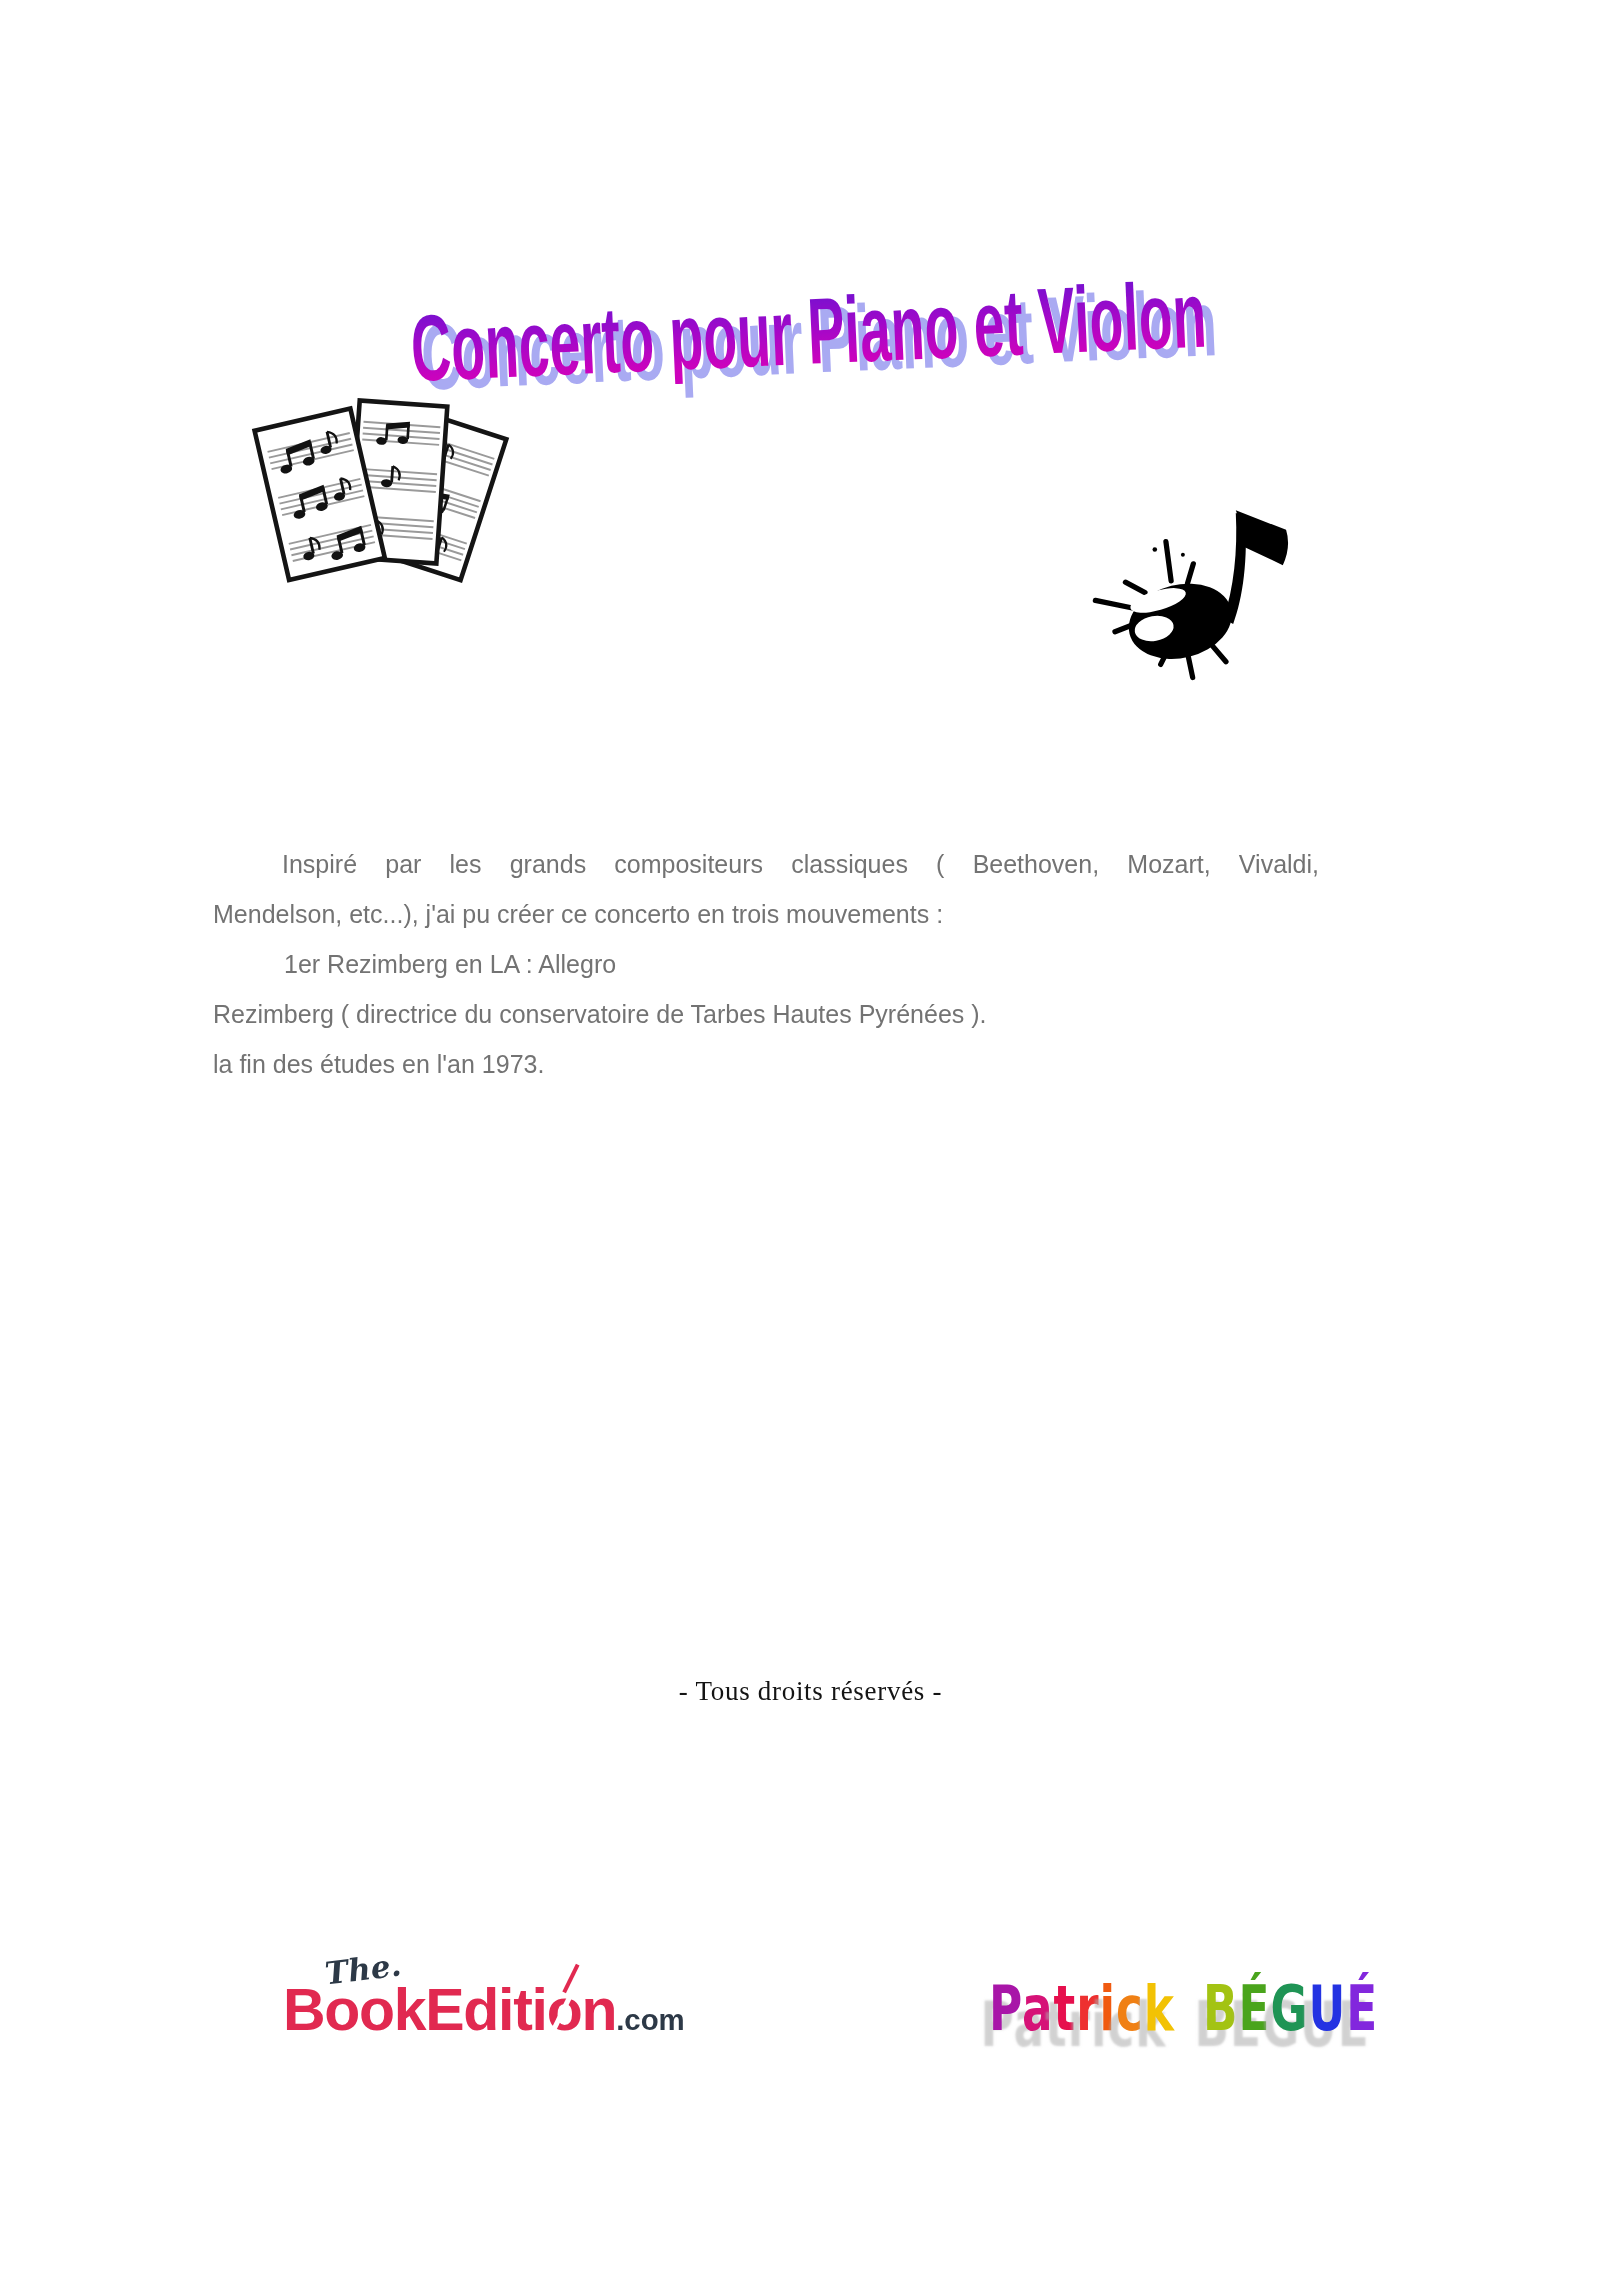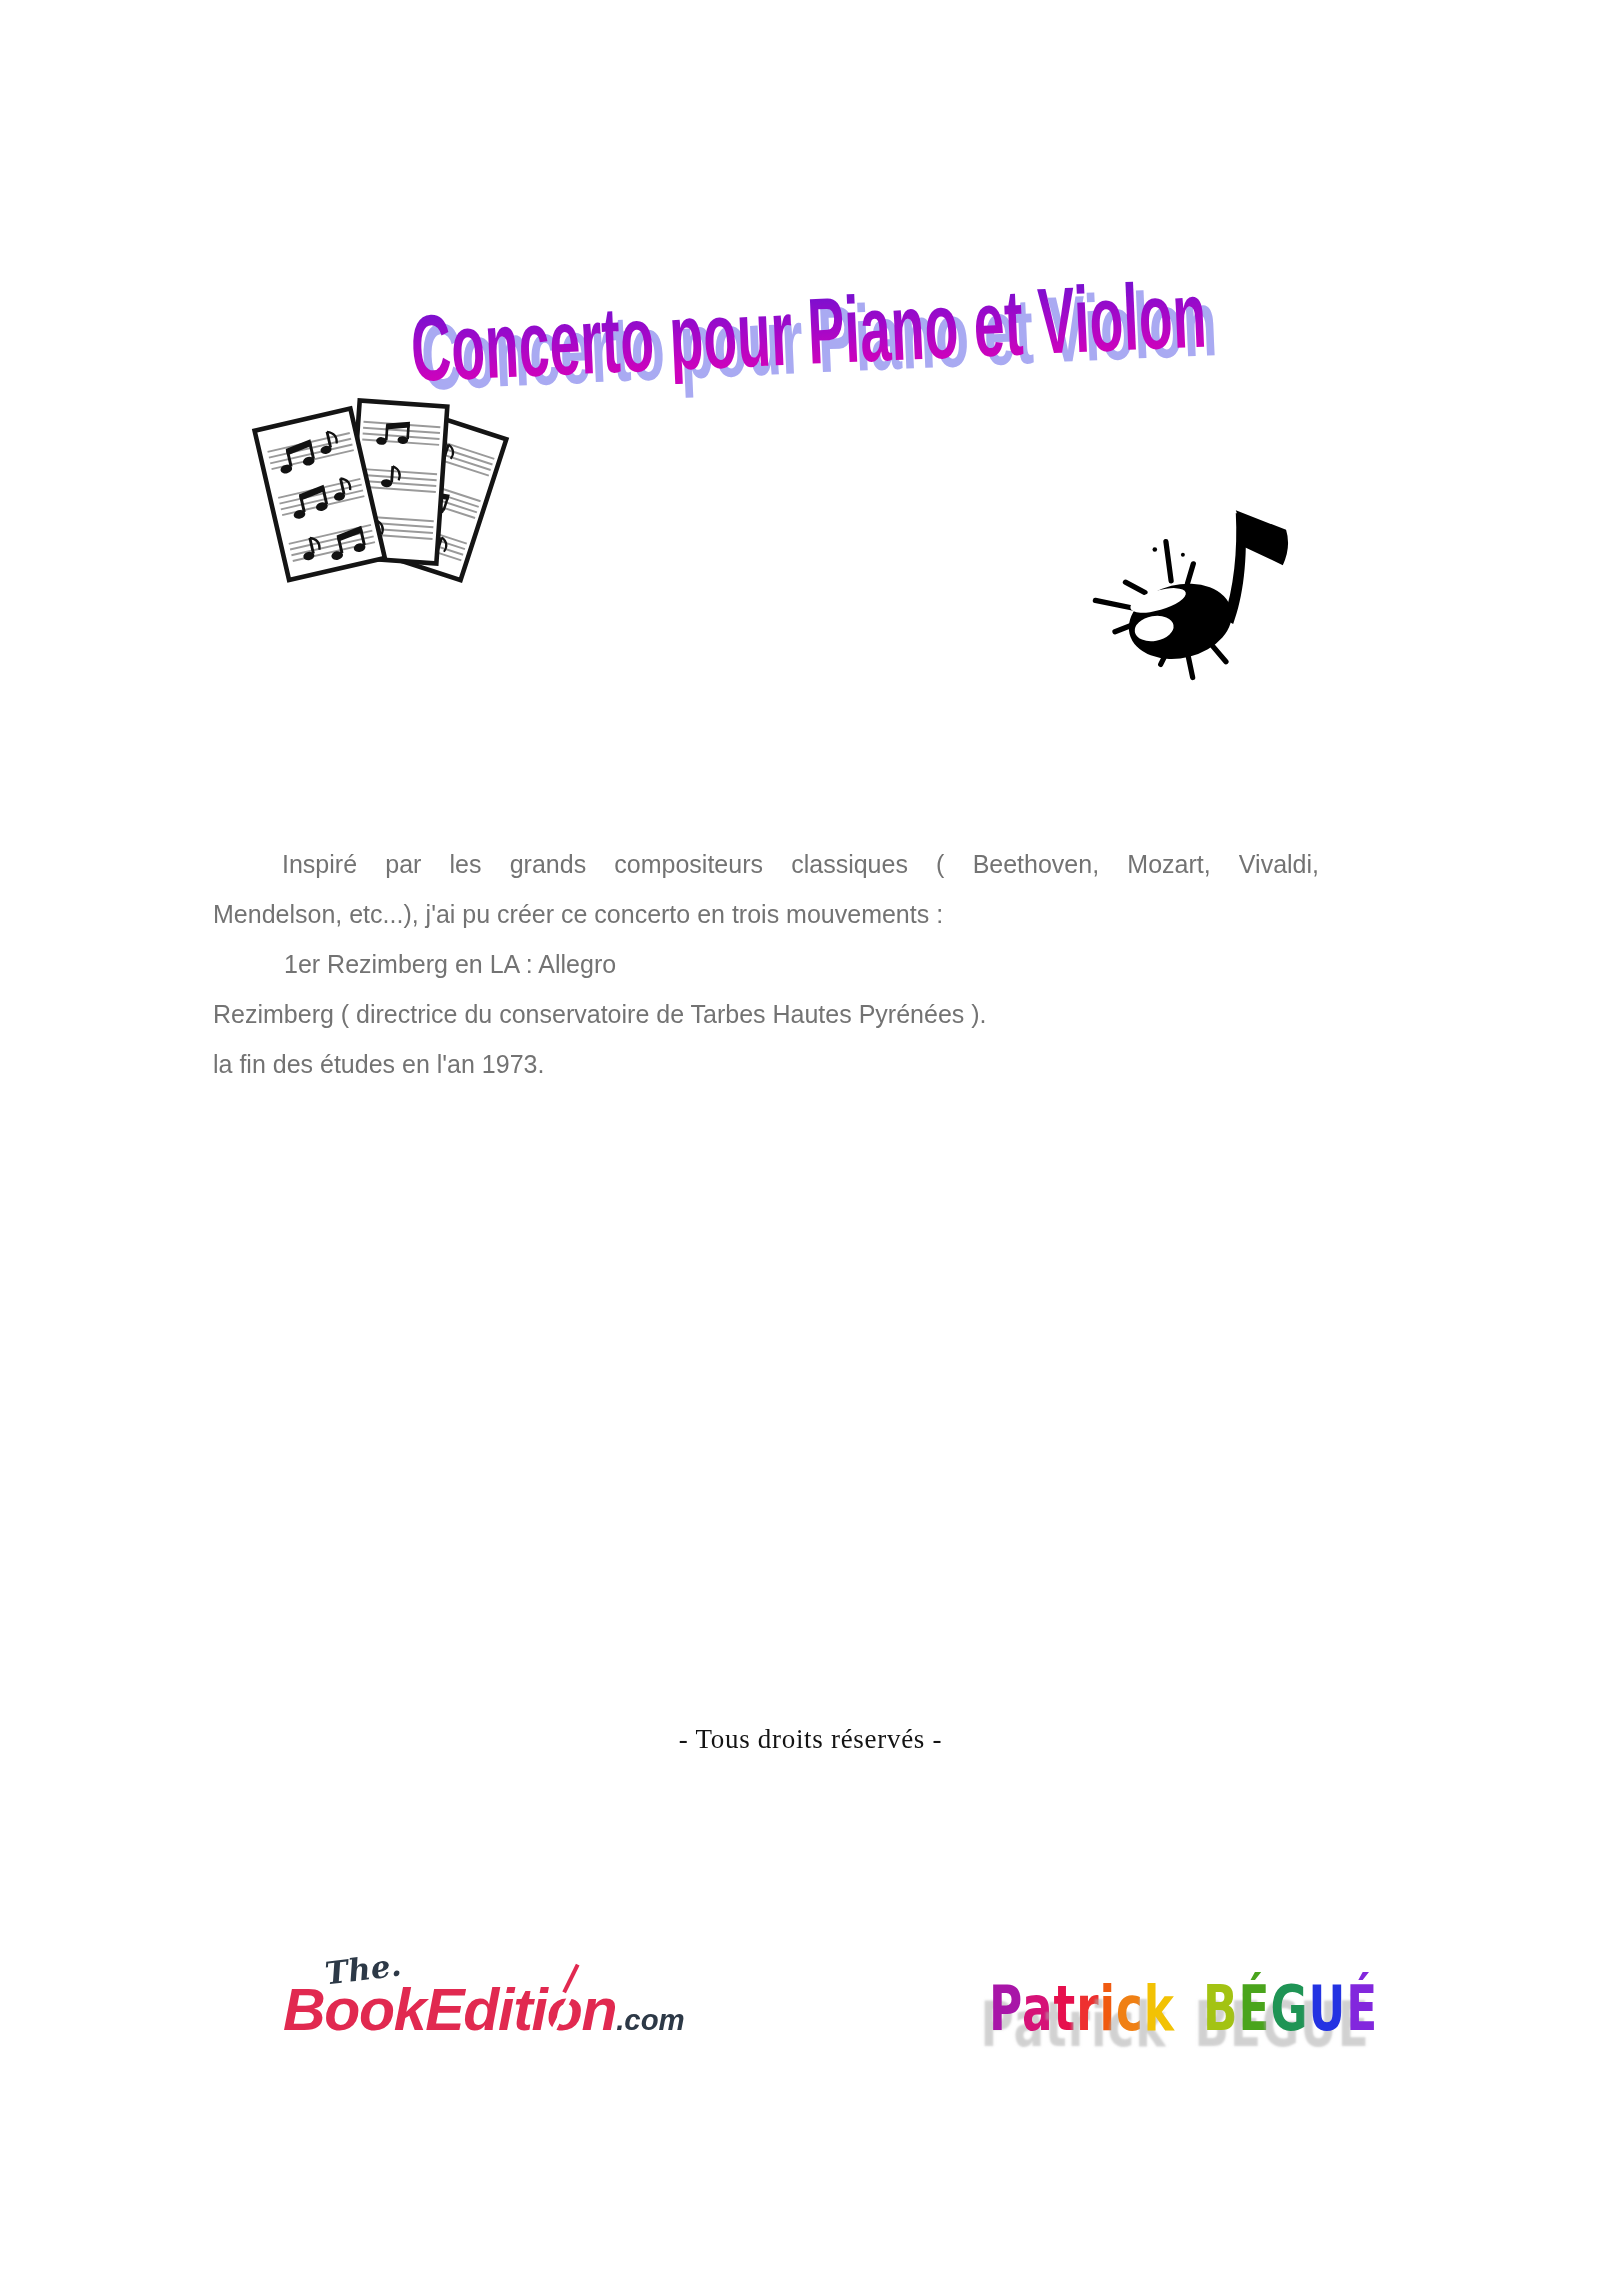--- a/index.html
+++ b/index.html
@@ -38,33 +38,32 @@
   .indent{ text-indent:69px; }
   .mv{ padding-left:71px; }
   .gap-lg{ margin-top:59px; }
   .gap-md{ margin-top:41px; }
 
   
   .rights{
     position:absolute; left:0; top:1676px; width:1621px; text-align:center;
     font-family:"Liberation Serif", serif; font-size:27px; color:#141414;
     letter-spacing:0.7px;
-    margin-top:48px;
   }
 
   
   .logo{ position:absolute; left:283px; top:1952px; width:458px; height:92px; }
   .logo-the{
     position:absolute; left:42px; top:-1.3px; font-family:"DejaVu Serif", serif;
     font-style:italic; font-weight:bold; font-size:31px; color:#2d3947;
     transform:rotate(-7deg);
   }
   .logo-main{
     position:absolute; left:0; top:29px; font-weight:bold; font-size:59px;
-    line-height:1; letter-spacing:-1.3px; color:#e12950; white-space:nowrap;font-style:italic;
+    line-height:1; letter-spacing:-1.3px; color:#e12950; white-space:nowrap;
   }
   .quill-o{ position:relative; display:inline-block; }
   .quill-o::after{
     content:""; position:absolute; left:42%; top:-14%; width:13%; height:124%;
     background:#ffffff; transform:rotate(26deg);
   }
   .quill-o::before{
     content:""; position:absolute; left:64%; top:-30%; width:3.9px; height:52%;
     background:#e12950; transform:rotate(26deg);
   }

